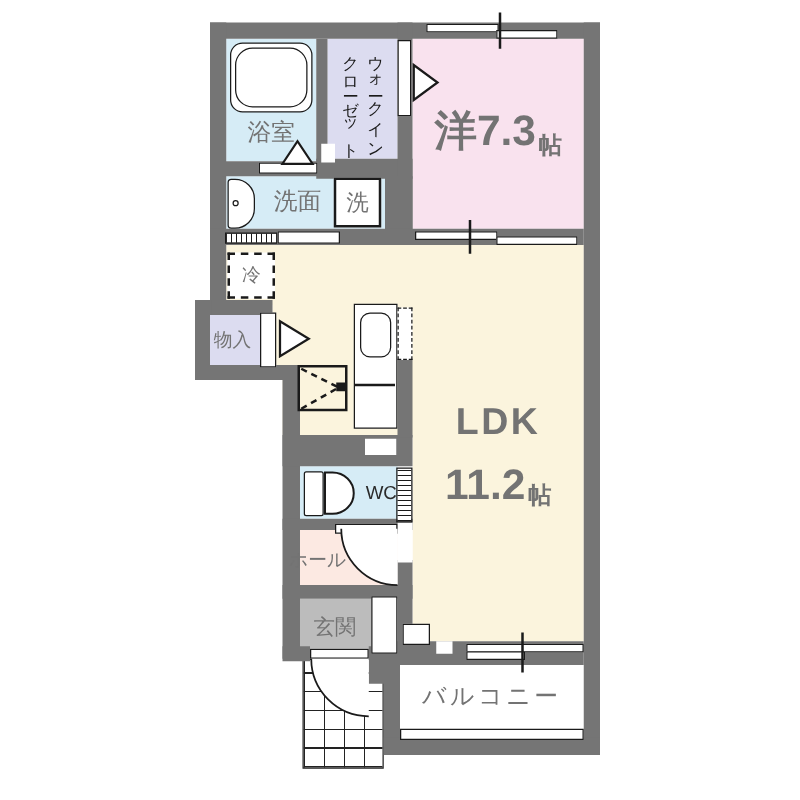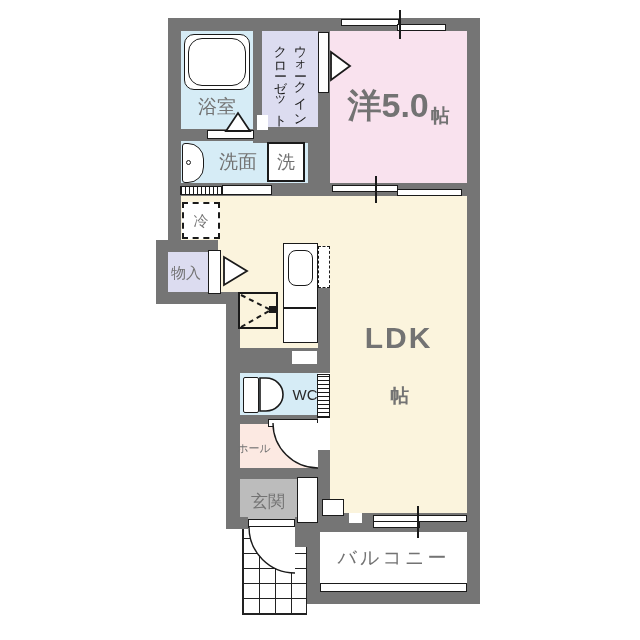--- a/index.html
+++ b/index.html
@@ -152,48 +152,49 @@
 
   <div class="lbl" style="left:181px;top:95px;width:72px;height:22px;font-size:19px;">
     <span>浴室</span>
   </div>
 
   <div class="vtext" style="left:292px;top:36px;height:100px;">ウォークイン</div>
   <div class="vtext" style="left:272px;top:36px;height:100px;">クローゼット</div>
 
   <div class="lbl" style="left:330px;top:82px;width:137px;height:46px;font-size:34px;font-weight:600;">
     <span>洋</span>
-      <span>5.0</span>
+      <span>7.3</span>
       <span class="unit">帖</span>
   </div>
 
   <div class="lbl" style="left:205px;top:150px;width:66px;height:22px;font-size:19px;">
     <span>洗面</span>
   </div>
   <div class="lbl" style="left:267px;top:142px;width:38px;height:40px;font-size:18px;">
     <span>洗</span>
   </div>
   <div class="lbl" style="left:182px;top:202px;width:38px;height:37px;font-size:15px;">
     <span>冷</span>
   </div>
   <div class="lbl" style="left:168px;top:252px;width:36px;height:40px;font-size:15px;border-radius:15px;">
     <span>物入</span>
   </div>
 
   <div class="lbl" style="left:330px;top:316px;width:137px;height:44px;font-size:30px;font-weight:600;letter-spacing:2px;">
     <span>LDK</span>
   </div>
   <div class="lbl" style="left:330px;top:368px;width:137px;height:40px;font-size:34px;font-weight:600;">
+    <span>11.2</span>
       <span class="unit">帖</span>
   </div>
 
   <div class="lbl" style="left:288px;top:384px;width:34px;height:20px;font-size:15px;color:#2a2a2a;">
     <span>WC</span>
   </div>
-  <div class="lbl" style="left:236px;top:441px;width:36px;height:14px;font-size:11px;">
+  <div class="lbl" style="left:236px;top:441px;width:36px;height:14px;font-size:15px;">
     <span>ホール</span>
   </div>
   <div class="lbl" style="left:238px;top:490px;width:60px;height:22px;font-size:17px;">
     <span>玄関</span>
   </div>
   <div class="lbl" style="left:320px;top:545px;width:147px;height:24px;font-size:19px;letter-spacing:3px;font-family:Liberation Serif, serif;">
     <span>バルコニー</span>
   </div>
 
 </div>

